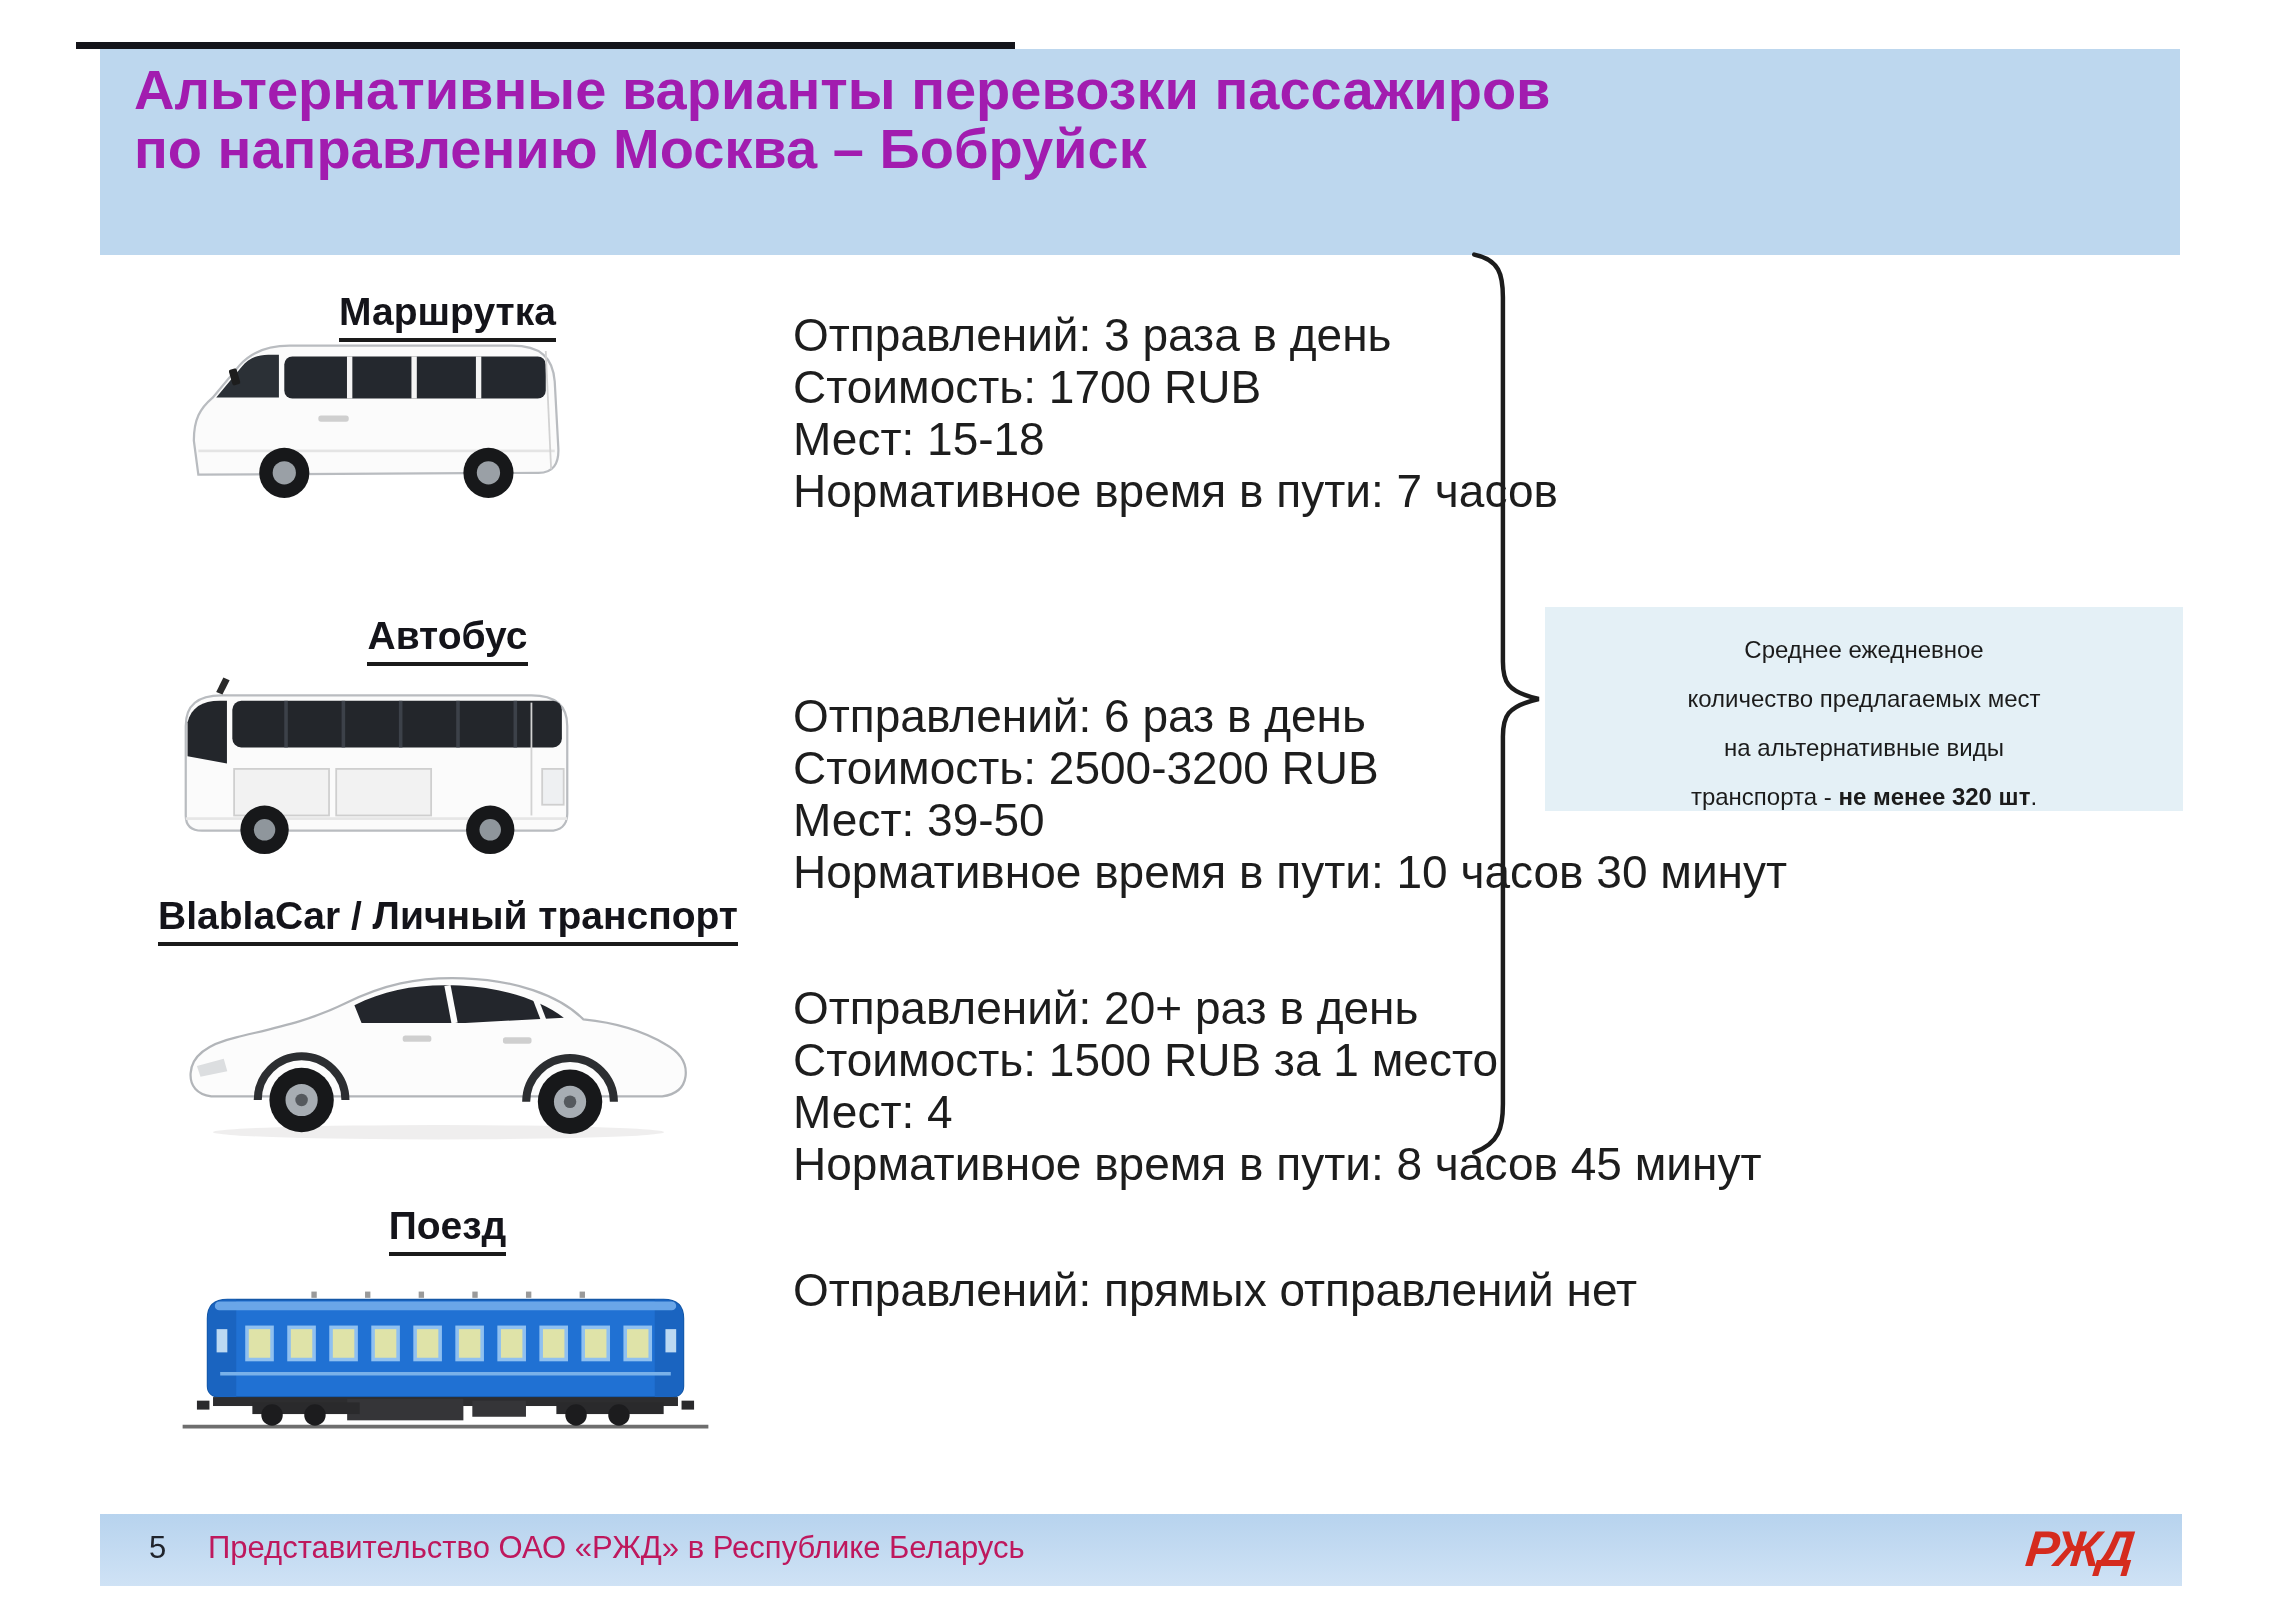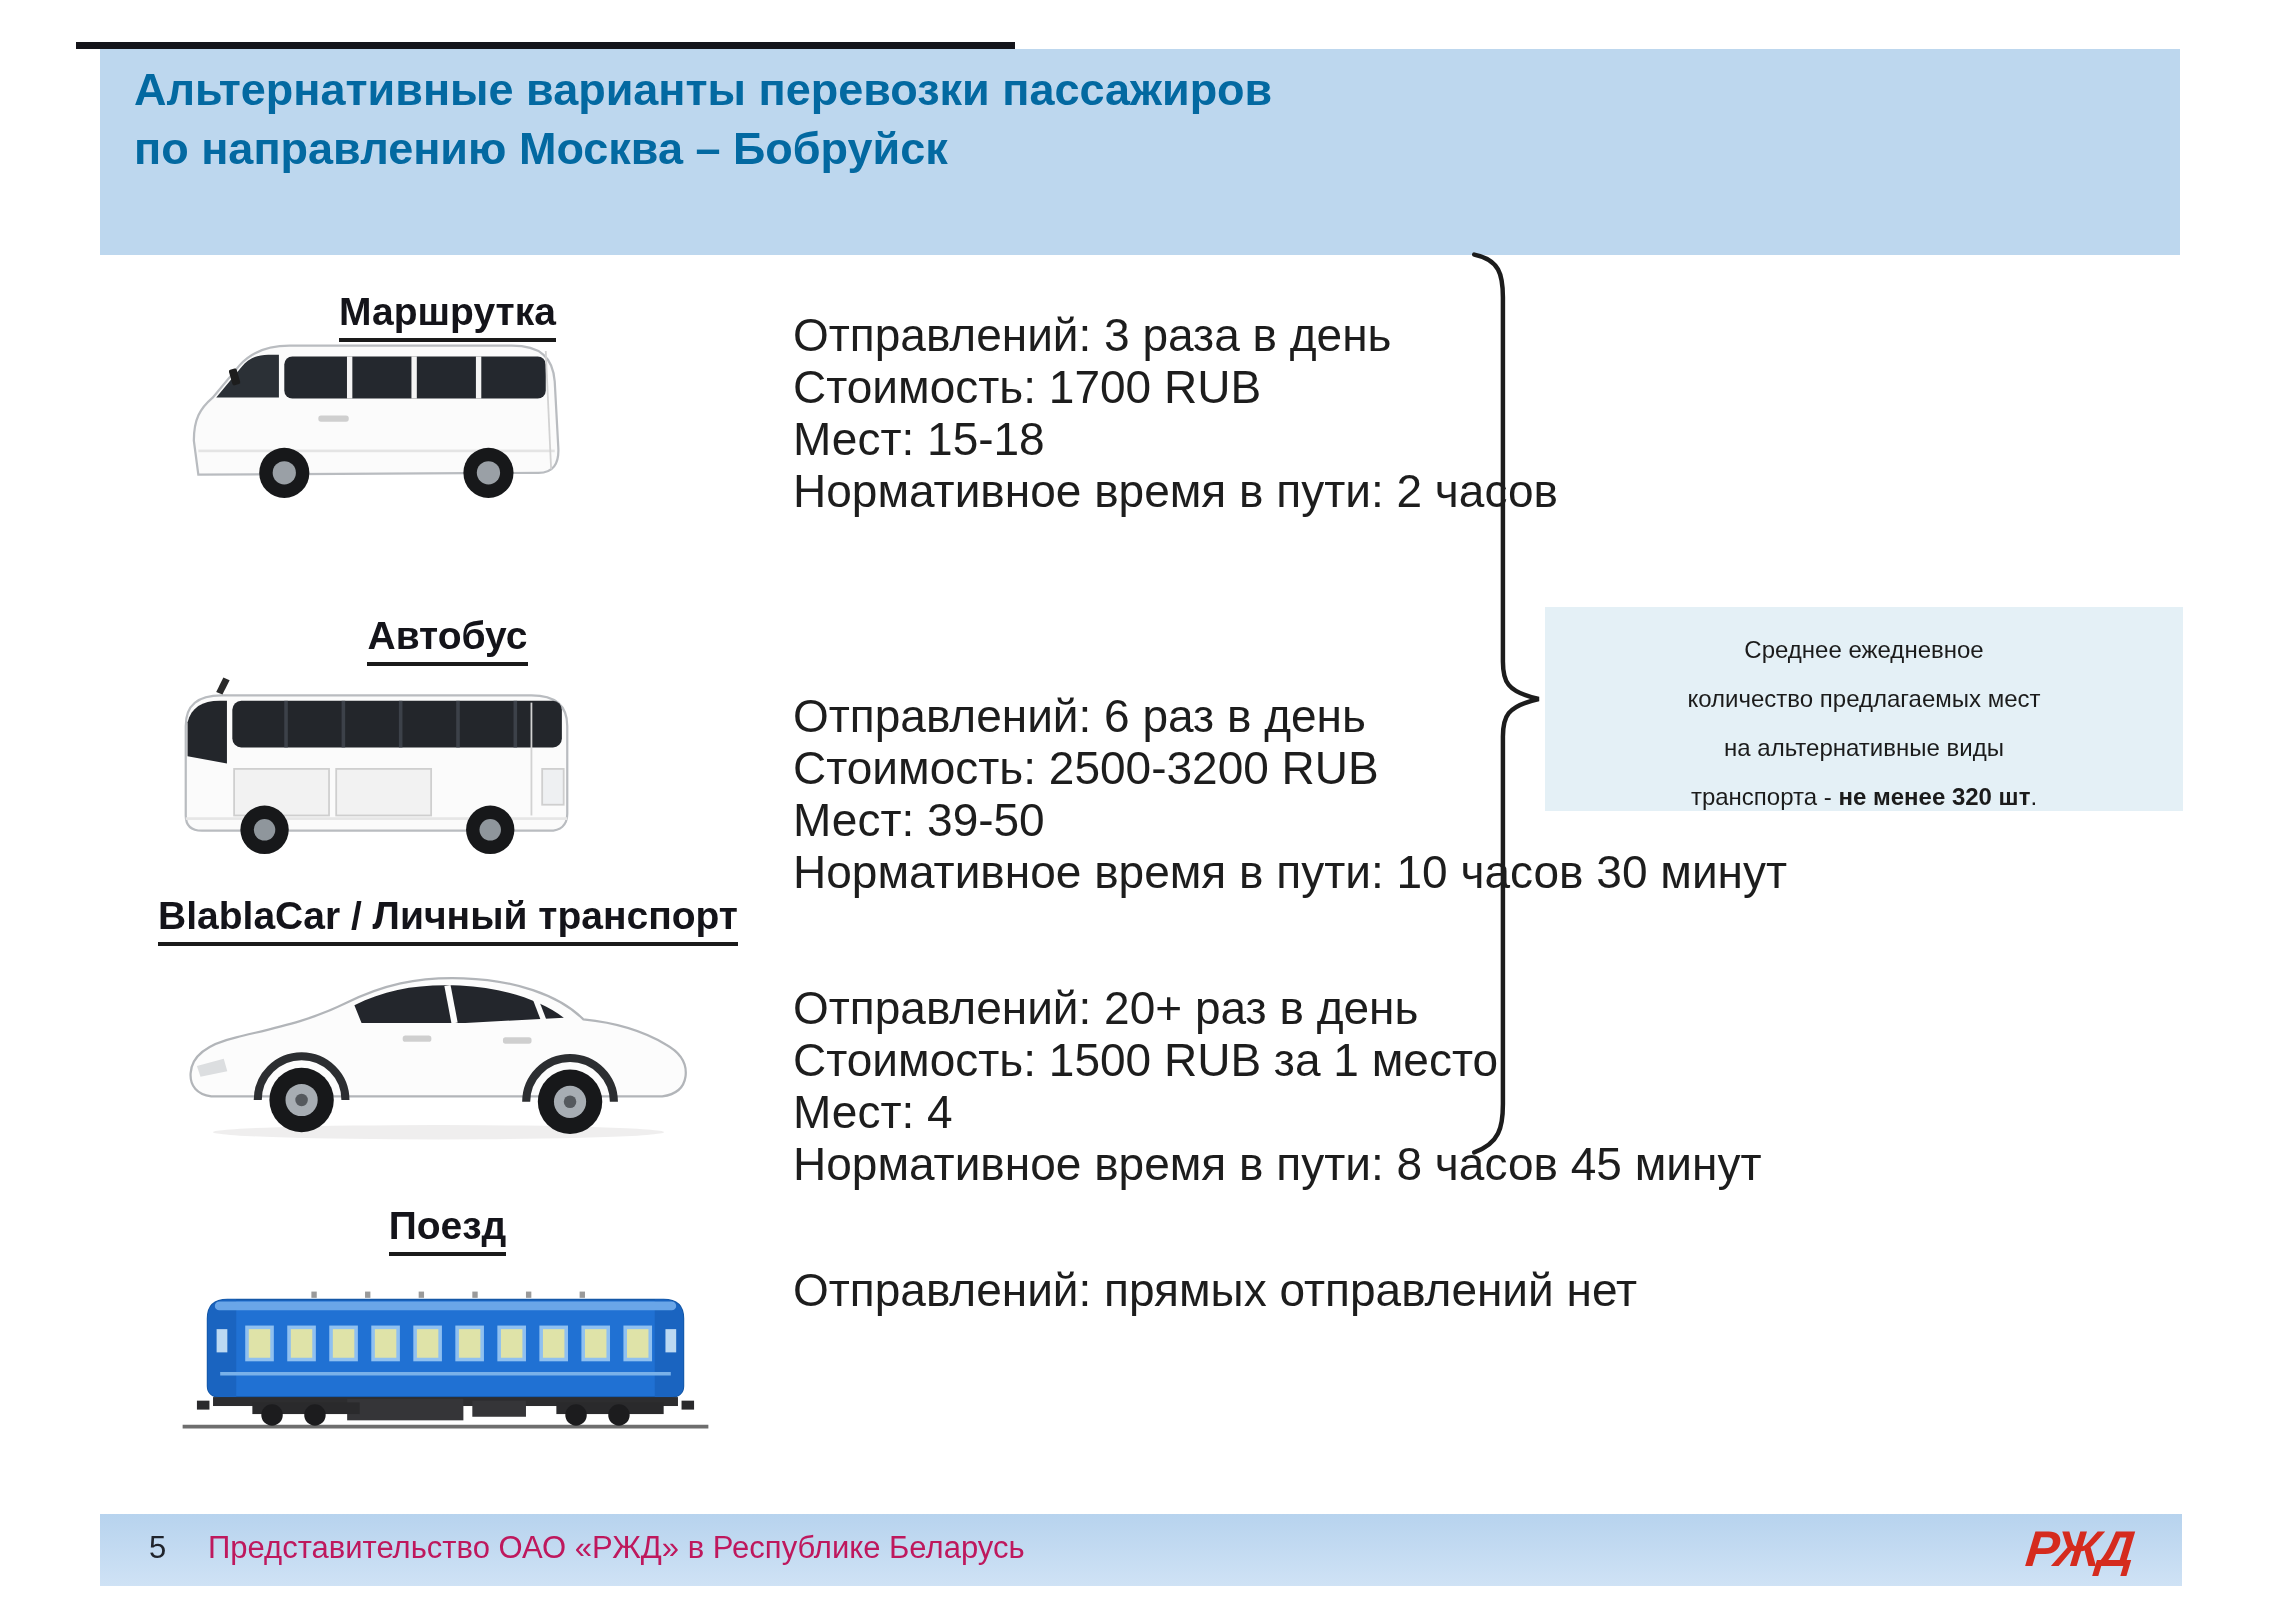--- a/index.html
+++ b/index.html
@@ -4,22 +4,22 @@
 <style>
   html,body{margin:0;padding:0;background:#ffffff;}
   .slide{position:relative;width:2293px;height:1621px;background:#ffffff;
          font-family:"Liberation Sans",sans-serif;overflow:hidden;}
 
   
   .top-line{position:absolute;left:76px;top:42px;width:939px;height:7.2px;background:#14141a;}
 
   
   .header-band{position:absolute;left:100px;top:49px;width:2080px;height:206px;background:#bdd7ee;}
-  .title{position:absolute;left:34px;top:10.7px;font-size:45px;font-weight:bold;
-         color:#0369a1;line-height:59px;letter-spacing:0;}
+  .title{position:absolute;left:34px;top:10.7px;font-size:56px;font-weight:bold;
+         color:#a21caf;line-height:59px;letter-spacing:0;}
 
   
   .t-head{position:absolute;left:125px;width:645px;text-align:center;
           font-size:39px;font-weight:bold;color:#14141a;white-space:nowrap;}
   .t-head.wide{left:54px;width:788px;}
   .t-head span{display:inline-block;border-bottom:4.5px solid #1a1a1a;padding-bottom:3.6px;}
   .h0{top:290px;} .h1{top:614px;} .h2{top:894px;} .h3{top:1204px;}
 
   
   .t-img{position:absolute;}
@@ -85,21 +85,21 @@
       <circle cx="112" cy="176" r="28" fill="#17181a"></circle>
         <circle cx="112" cy="176" r="13" fill="#9aa0a6"></circle>
       <circle cx="340" cy="176" r="28" fill="#17181a"></circle>
         <circle cx="340" cy="176" r="13" fill="#9aa0a6"></circle>
     </svg>
   </div>
   <div class="t-details d0">
     <div>Отправлений: 3 раза в день</div>
     <div>Стоимость: 1700 RUB</div>
     <div>Мест: 15-18</div>
-    <div>Нормативное время в пути: 2 часов</div>
+    <div>Нормативное время в пути: 7 часов</div>
   </div>
 
   <div class="t-head h1">
     <span>Автобус</span>
   </div>
   <div class="t-img i1">
     <svg viewBox="0 0 450 215">
       <path d="M12 70 C12 46 26 36 52 36 L398 36 C426 36 438 48 438 70 L438 168 C438 181 430 187 418 187 L30 187 C18 187 12 181 12 170 Z" fill="#fbfbfb" stroke="#b9bcc0" stroke-width="2.5"></path>
       <path d="M14 66 C18 50 30 42 50 42 L58 42 L58 112 L14 104 Z" fill="#23262b"></path>
       <rect x="64" y="42" width="368" height="52" rx="10" fill="#23262b"></rect>

